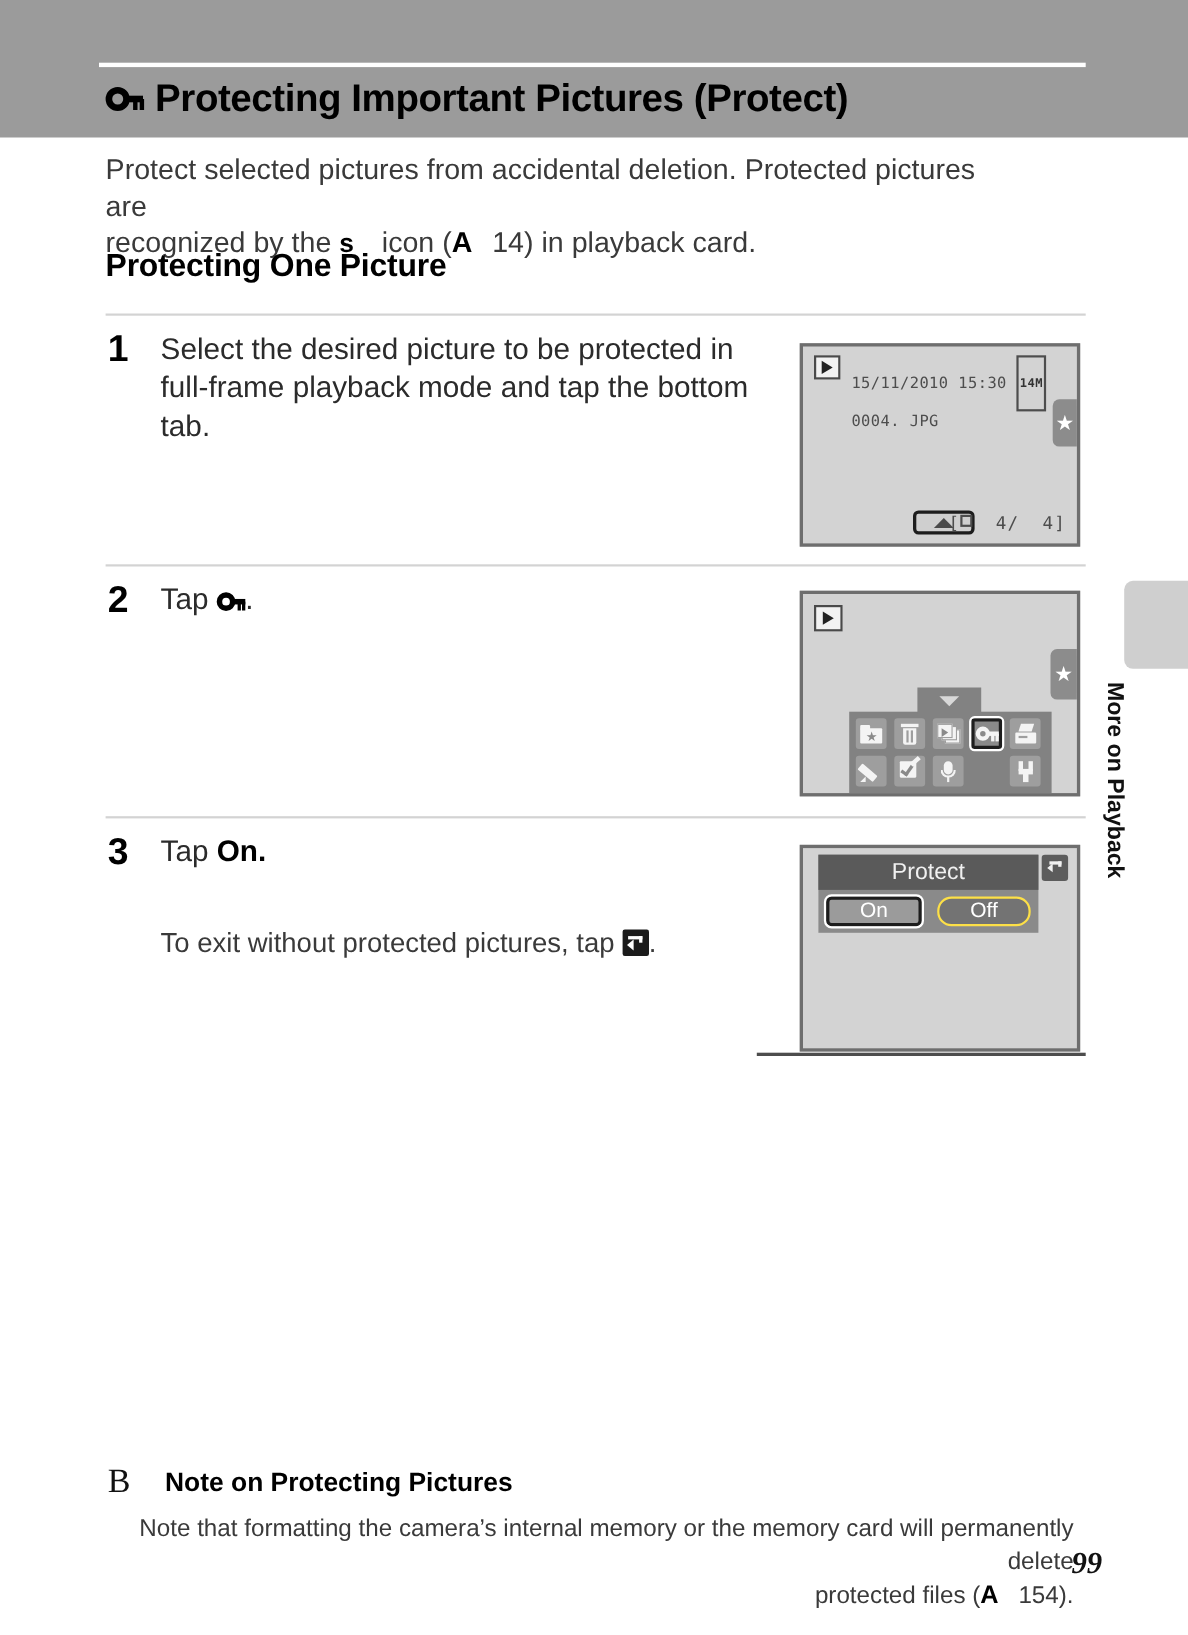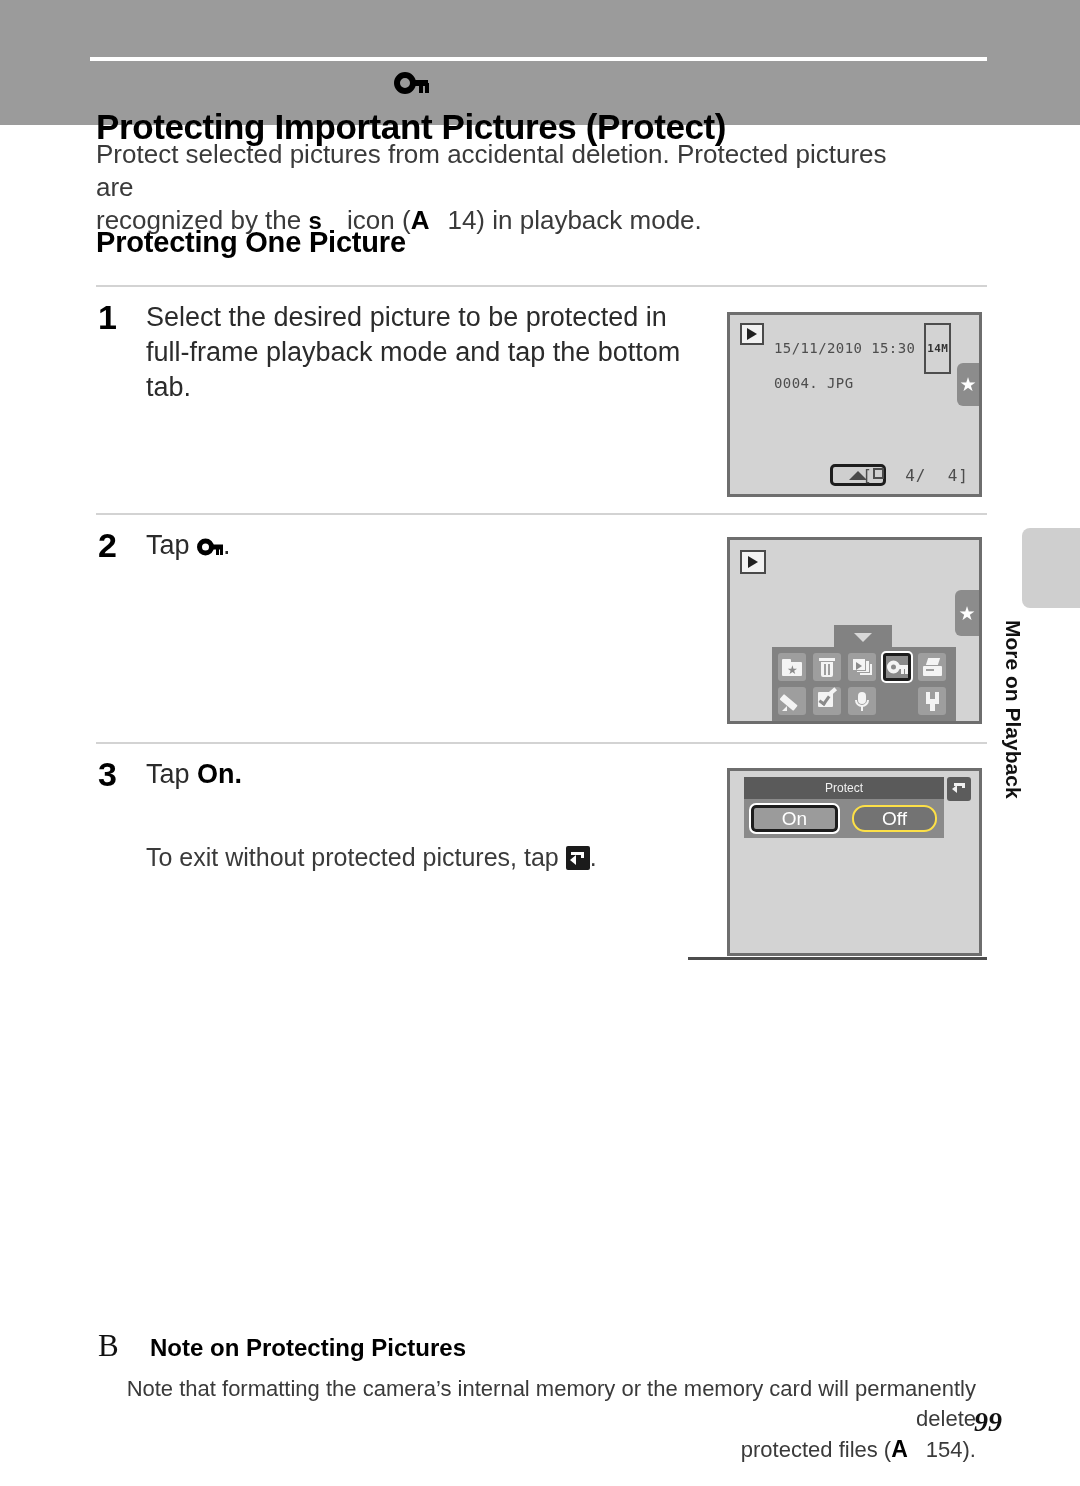--- a/index.html
+++ b/index.html
@@ -39,21 +39,20 @@
     left: 96px;
     top: 70px;
     font-size: 35px;
     font-weight: bold;
     letter-spacing: -0.4px;
     color: #000000;
     white-space: nowrap;
     display: flex;
     align-items: center;
     gap: 11px;
-    flex-direction: column;
   }
 
   
   .key-glyph {
     position: relative;
     display: inline-block;
     flex: none;
   }
   .key-glyph .ring {
     position: absolute;
@@ -482,24 +481,24 @@
   
   .protect-dialog {
     position: absolute;
     left: 14px;
     top: 6px;
     width: 200px;
     background: #8a8a8a;
     padding-bottom: 6px;
   }
   .protect-title {
-    height: 22px;
+    height: 32px;
     background: #5a5a5a;
     color: #f0f0f0;
-    font-size: 12px;
+    font-size: 21px;
     display: flex;
     align-items: center;
     justify-content: center;
   }
   .protect-opts {
     display: flex;
     gap: 14px;
     padding: 6px 7px 0 7px;
   }
   .opt {
@@ -633,21 +632,21 @@
       <span class="tooth2"></span>
   </span>
   <span>Protecting Important Pictures (Protect)</span>
 </div>
 
 <div class="intro">
   <span>Protect selected pictures from accidental deletion. Protected pictures are</span>
   <br>
   <span>recognized by the</span>
   <span class="lockmark">s</span><span class="sp"></span>
-  <span>icon (</span><span class="amark">A</span><span class="sp"></span><span>14</span><span>) in playback mode.</span>
+  <span>icon (</span><span class="amark">A</span><span class="sp"></span><span>14</span><span>) in playback card.</span>
 </div>
 
 <div class="section-heading">Protecting One Picture</div>
 
 <div class="hrule r1"></div>
 <div class="hrule r2"></div>
 <div class="hrule r3"></div>
 
 <div class="step-num s1-num">1</div>
 <div class="step-body s1-body">Select the desired picture to be protected in full-frame playback mode and tap the bottom tab.</div>

